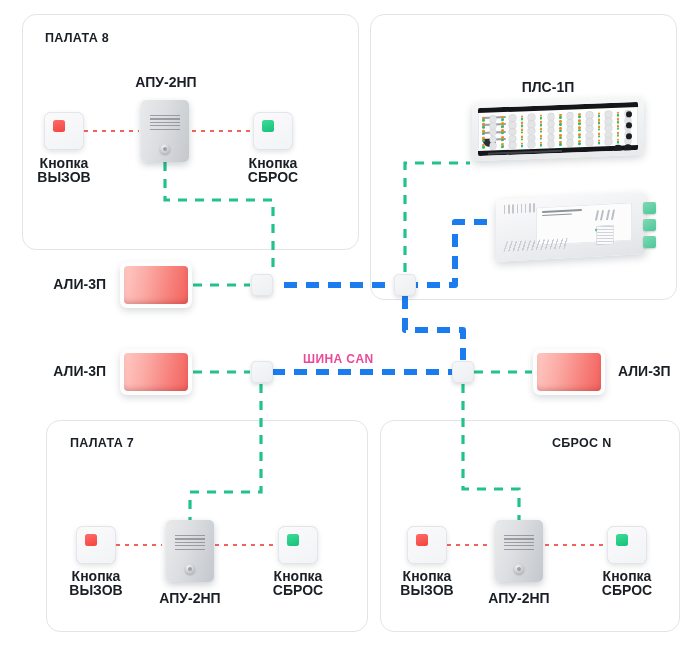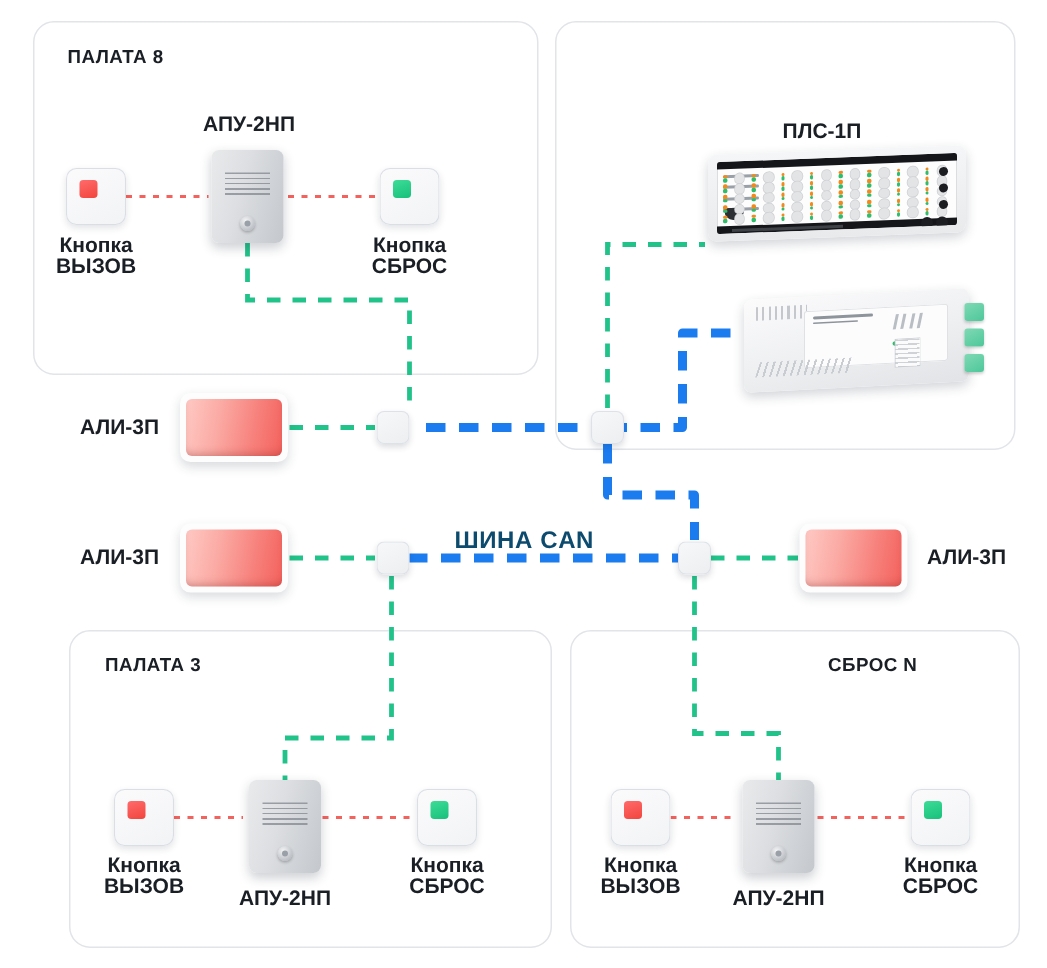--- a/index.html
+++ b/index.html
@@ -41,23 +41,23 @@
     font-weight:bold;
     color:#1a1f26;
     line-height:13.5px;
     white-space:pre-line;
     text-align:center;
   }
   .lbl.left{text-align:right;}
   .lbl.rightal{text-align:left;}
   .buslabel{
     position:absolute;
-    font-size:16px;
+    font-size:12px;
     font-weight:bold;
-    color:#0c4a6e;
+    color:#ec4899;
     letter-spacing:.4px;
     white-space:nowrap;
   }
 
   
   .btnbox{
     position:absolute;
     width:40px;height:38px;
     background:linear-gradient(150deg,#fbfbfc 0%,#f2f3f5 100%);
     border-radius:7px;
@@ -573,21 +573,21 @@
   </div>
   <div class="lbl rightal" style="left:618px;top:365px;width:66px;">АЛИ-3П</div>
 
   <div class="buslabel" style="left:303px;top:352px;">ШИНА CAN</div>
 
   <div class="conn" style="left:251px;top:274px;"></div>
   <div class="conn" style="left:394px;top:274px;"></div>
   <div class="conn" style="left:251px;top:361px;"></div>
   <div class="conn" style="left:452px;top:361px;"></div>
 
-  <div class="room-title" style="left:70px;top:435px;">ПАЛАТА 3</div>
+  <div class="room-title" style="left:70px;top:435px;">ПАЛАТА 7</div>
 
   <div class="apu" style="left:166px;top:520px;">
     <div class="grille"></div>
     <div class="knob"></div>
   </div>
   <div class="lbl" style="left:140px;top:592px;width:100px;">АПУ-2НП</div>
 
   <div class="btnbox call" style="left:76px;top:526px;">
     <div class="led"></div>
   </div>

